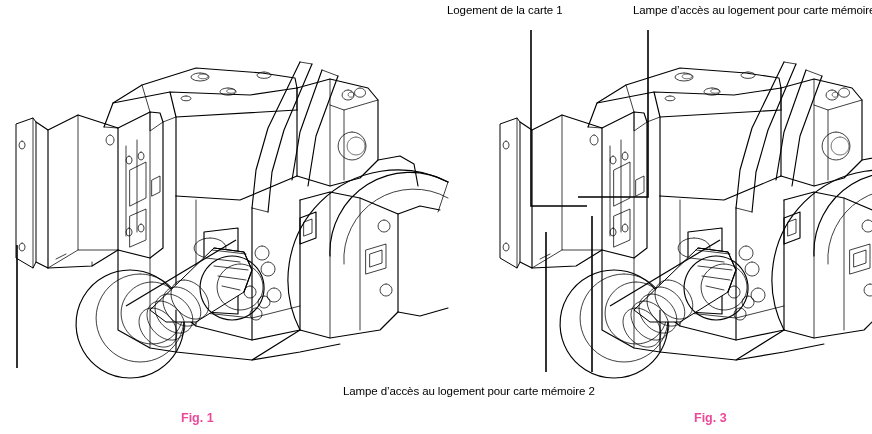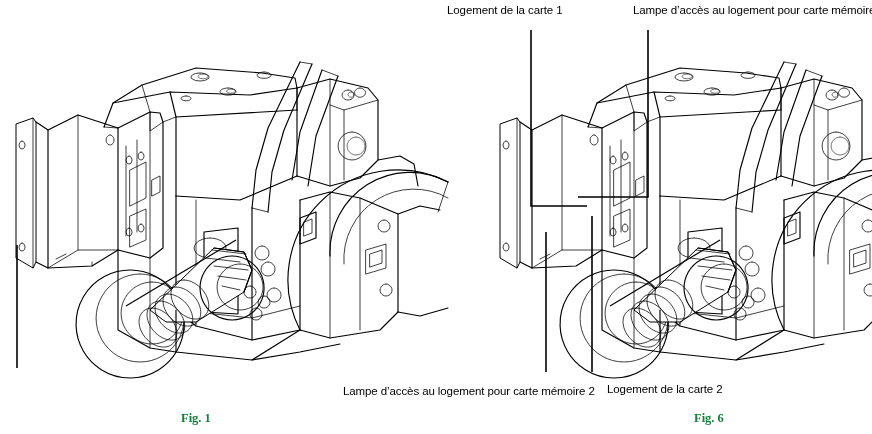--- a/index.html
+++ b/index.html
@@ -28,24 +28,24 @@
     font-weight: normal;
     font-size: 11.5px;
     line-height: 13px;
     color: #000;
     white-space: nowrap;
     letter-spacing: -0.1px;
     padding-left: 22px;
   }
   .fig-caption {
     position: absolute;
-    font-family: Liberation Serif, serif;
+    font-family: Liberation Sans, sans-serif;
     font-weight: bold;
     font-size: 12.5px;
-    color: #15803d;
+    color: #ec4899;
     white-space: nowrap;
   }
   svg.art {
     position: absolute;
     left: 0; top: 0;
     width: 872px;
     height: 434px;
     overflow: visible;
   }
   .ln { stroke: #000; stroke-width: 1.6; fill: none; stroke-linecap: butt; }
@@ -366,19 +366,18 @@
     </g>
   </svg>
 
   <div class="cal" style="left:425px; top:4px;">Logement de la carte 1</div>
 
   <div class="cal" style="left:611px; top:4px;">Lampe d’accès au logement pour carte mémoire 1</div>
 
 
   <div class="cal" style="left:273px; top:385px;margin-left:48px;">Lampe d’accès au logement pour carte mémoire 2</div>
 
-  <div class="cal" style="left:585px; top:383px;">Logement de la carte 2</div>
 
   <div class="fig-caption" style="left:181px; top:411px;">Fig. 1</div>
 
-  <div class="fig-caption" style="left:694px; top:411px;">Fig. 6</div>
+  <div class="fig-caption" style="left:694px; top:411px;">Fig. 3</div>
 
 </div>
 
 </body></html>

